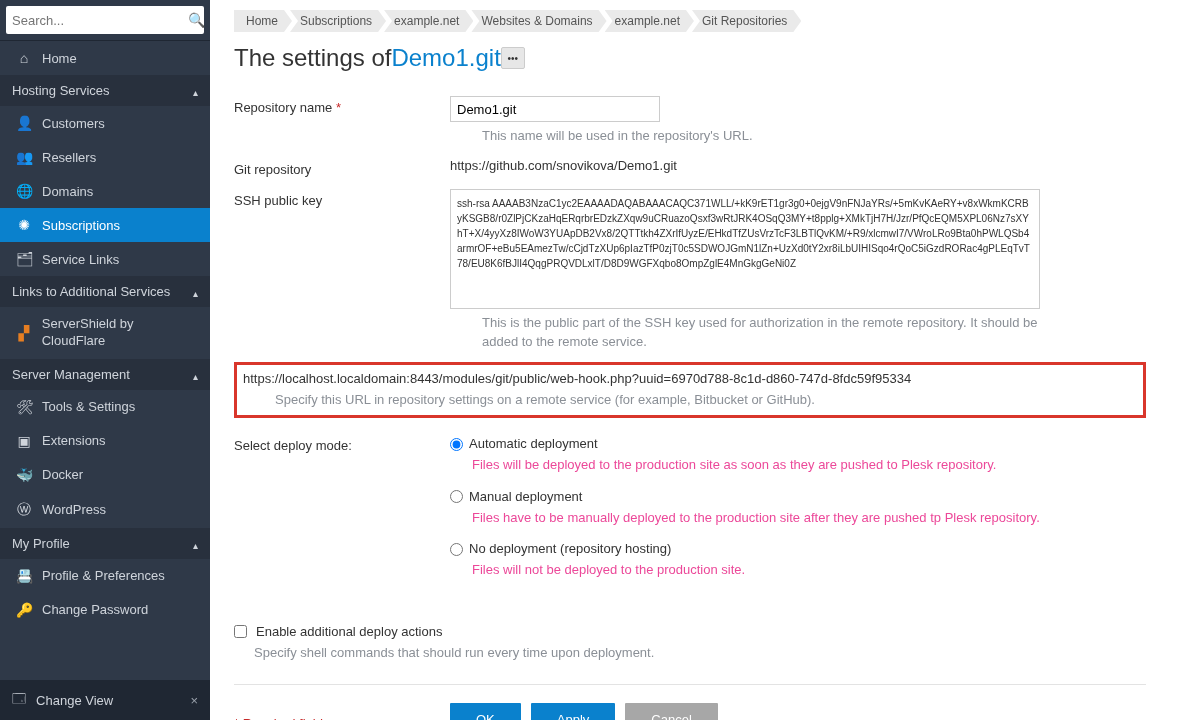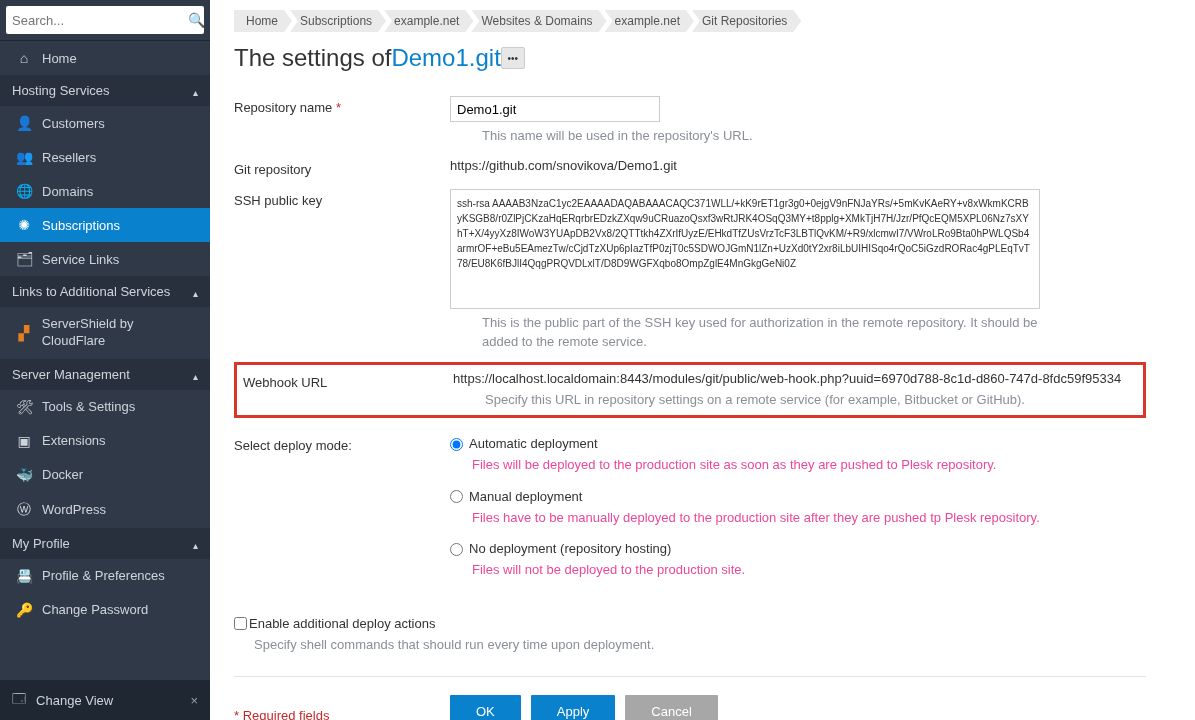--- a/index.html
+++ b/index.html
@@ -27,21 +27,21 @@
 .req { color:#c62828; }
 .form-field { flex:1; }
 .form-field input[type=text] { width:210px; height:26px; border:1px solid #ccc; padding:0 6px; font-size:13px; }
 .help { color:#8a8f96; font-size:13px; margin-top:4px; line-height:1.5;margin-left:32px; }
 .val { font-size:13px; color:#333; }
 .ssh-box { width:590px; height:120px; border:1px solid #ccc; padding:6px; font-size:10px; line-height:1.5; overflow-y:scroll; word-break:break-all; font-family:Arial,sans-serif; color:#333; }
 .webhook-box { border:3px solid #d9362b; padding:6px 6px 6px 6px; margin:4px 0 10px 0; }
 .radio-row { display:flex; align-items:center; gap:6px; margin-top:2px; }
 .radio-row input { margin-top:1px; }
 .radio-help { color:#ec4899; font-size:13px; margin:4px 0 14px 22px; line-height:1.5; max-width:620px; }
-.checkbox-row { display:flex; align-items:center; gap:2px; margin-top:10px; }
+.checkbox-row { display:flex; align-items:center; gap:9px; margin-top:18px; }
 .hr { border:none; border-top:1px solid #e3e3e3; margin:16px 0 12px 0; }
 .req-note { color:#c62828; font-size:13px; }
 .btn-row { display:flex; gap:10px; }
 .btn { height:32px; padding:0 26px; border:none; font-size:13px; cursor:pointer; color:#fff; border-radius:1px; }
 .btn-primary { background:#0a81cd; }
 .btn-cancel { background:#a7a7a7; }
 .foot-row { display:flex; align-items:center; }
 .foot-row .form-label { padding-top:8px; }
 .cv-close { margin-left:auto; color:#9aa1ab; }
 </style>
@@ -171,21 +171,20 @@
   <div class="form-row">
     <div class="form-label">SSH public key</div>
     <div class="form-field">
       <div class="ssh-box">ssh-rsa AAAAB3NzaC1yc2EAAAADAQABAAACAQC371WLL/+kK9rET1gr3g0+0ejgV9nFNJaYRs/+5mKvKAeRY+v8xWkmKCRByKSGB8/r0ZlPjCKzaHqERqrbrEDzkZXqw9uCRuazoQsxf3wRtJRK4OSqQ3MY+t8pplg+XMkTjH7H/Jzr/PfQcEQM5XPL06Nz7sXYhT+X/4yyXz8IWoW3YUApDB2Vx8/2QTTtkh4ZXrIfUyzE/EHkdTfZUsVrzTcF3LBTlQvKM/+R9/xlcmwI7/VWroLRo9Bta0hPWLQSb4armrOF+eBu5EAmezTw/cCjdTzXUp6pIazTfP0zjT0c5SDWOJGmN1lZn+UzXd0tY2xr8iLbUIHISqo4rQoC5iGzdRORac4gPLEqTvT78/EU8K6fBJlI4QqgPRQVDLxlT/D8D9WGFXqbo8OmpZglE4MnGkgGeNi0Z</div>
       <div class="help" style="max-width:560px">This is the public part of the SSH key used for authorization in the remote repository. It should be added to the remote service.</div>
     </div>
   </div>
 
   <div class="webhook-box">
     <div class="form-row" style="padding:0">
-      <div class="form-label" style="width:210px">Webhook URL</div>
       <div class="form-field">
         <div class="val">https://localhost.localdomain:8443/modules/git/public/web-hook.php?uuid=6970d788-8c1d-d860-747d-8fdc59f95334</div>
         <div class="help" style="max-width:560px">Specify this URL in repository settings on a remote service (for example, Bitbucket or GitHub).</div>
       </div>
     </div>
   </div>
 
   <div class="form-row">
     <div class="form-label">Select deploy mode:</div>
     <div class="form-field">

